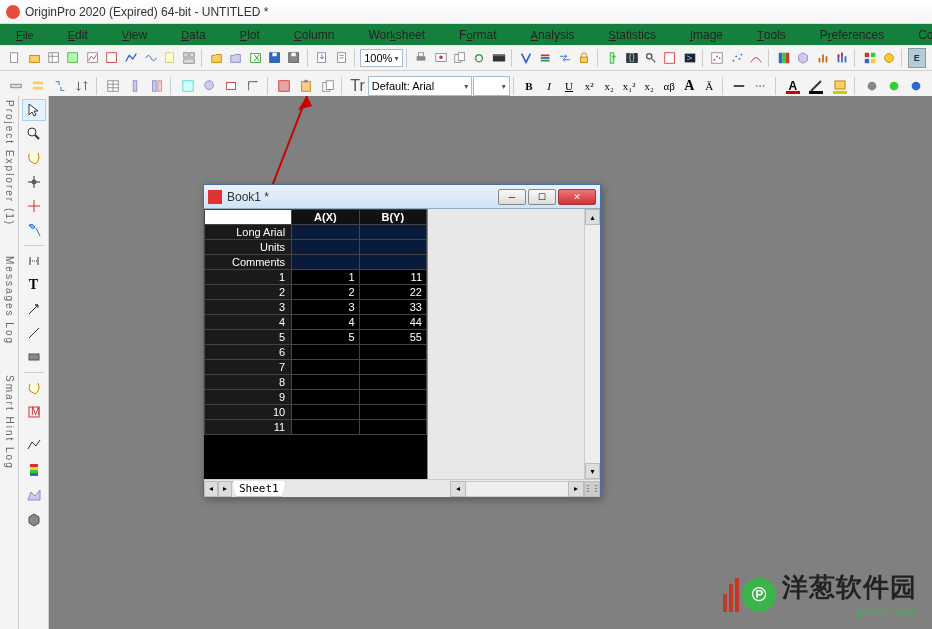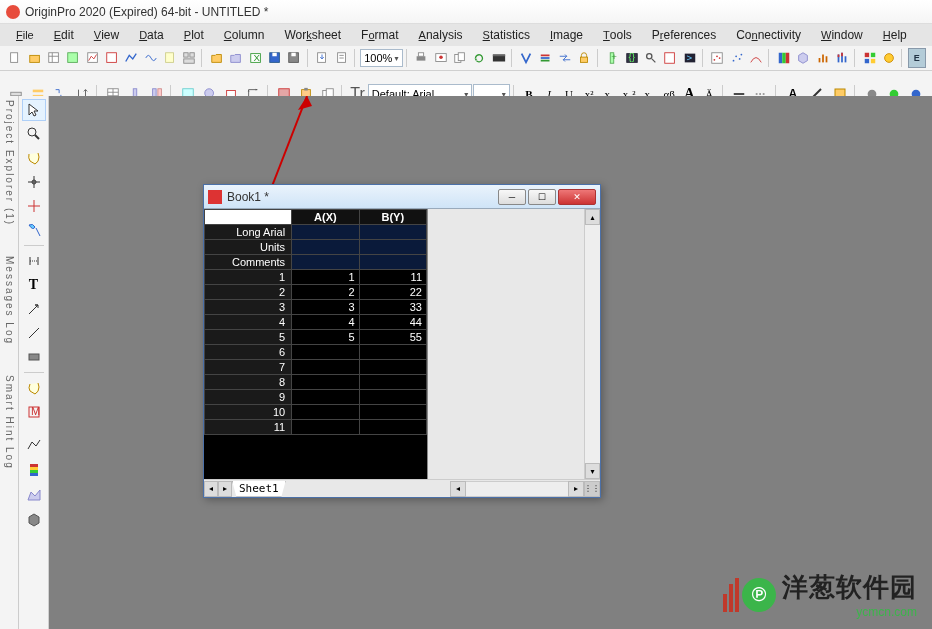--- a/index.html
+++ b/index.html
@@ -1,20 +1,20 @@
 <!DOCTYPE html>
 <html><head>
 <meta charset="utf-8">
 <style>
 *{box-sizing:border-box;margin:0;padding:0;font-family:"Segoe UI",Tahoma,sans-serif;font-size:11px}
 body{background:#fff;width:932px;height:629px;overflow:hidden;position:relative}
 .titlebar{height:24px;background:linear-gradient(#fff,#f5f5f5);display:flex;align-items:center;padding:0 6px;border-bottom:1px solid #ddd}
 .titlebar .icon{width:14px;height:14px;margin-right:5px;background:#e74c3c;border-radius:50%;display:inline-block}
 .titlebar span{font-size:12px;color:#333}
-.menubar{height:22px;background:#e5e5e5;display:flex;align-items:center;padding:0 8px;gap:4px;border-bottom:1px solid #e5e5e5}
+.menubar{height:22px;background:#15803d;display:flex;align-items:center;padding:0 8px;gap:18px;border-bottom:1px solid #e5e5e5}
 .menubar .menu-item{padding:3px 8px;cursor:default;font-size:12px;color:#222}
 .menubar .menu-item .u{text-decoration:underline}
 .toolbar{background:#f4f4f4;border-bottom:1px solid #d0d0d0;display:flex;align-items:center;padding:2px 6px;gap:1px;flex-wrap:nowrap;overflow:hidden}
 .tb-btn{width:22px;height:20px;display:inline-flex;align-items:center;justify-content:center;cursor:default;border:1px solid transparent}
 .tb-sep{width:4px;height:18px;border-left:1px solid #ccc;margin:0 2px}
 .tb-btn svg{width:14px;height:14px}
 .zoom{width:50px;height:18px;border:1px solid #abc;background:#fff;padding:0 3px;font-size:11px;display:flex;align-items:center;justify-content:space-between}
 .zoom::after{content:"▾";font-size:8px;color:#555}
 .font-sel{width:110px;height:20px;border:1px solid #abc;background:#fff;padding:0 3px;display:flex;align-items:center;justify-content:space-between}
 .font-sel::after{content:"▾";font-size:8px;color:#555}
@@ -434,21 +434,21 @@
         <rect x="6" y="1" width="4" height="3" fill="#888"></rect>
       </svg>
     </div>
   <div class="tb-btn">
       <svg viewBox="0 0 16 16">
         <rect x="2" y="4" width="8" height="10" fill="#fff" stroke="#888"></rect>
         <rect x="6" y="2" width="8" height="10" fill="#fff" stroke="#888"></rect>
       </svg>
     </div>
   <div class="tb-sep"></div>
-  <span style="font-size:16px;color:#555;margin:12px 2px">Tr</span>
+  <span style="font-size:16px;color:#555;margin:4px 2px">Tr</span>
   <div class="font-sel">
       <span>Default: Arial</span>
     </div>
   <div class="fsize">
       <span></span>
     </div>
   <div class="tb-sep"></div>
   <div class="fmt-btn" style="font-weight:bold">B</div>
   <div class="fmt-btn" style="font-style:italic">I</div>
   <div class="fmt-btn" style="text-decoration:underline">U</div>

